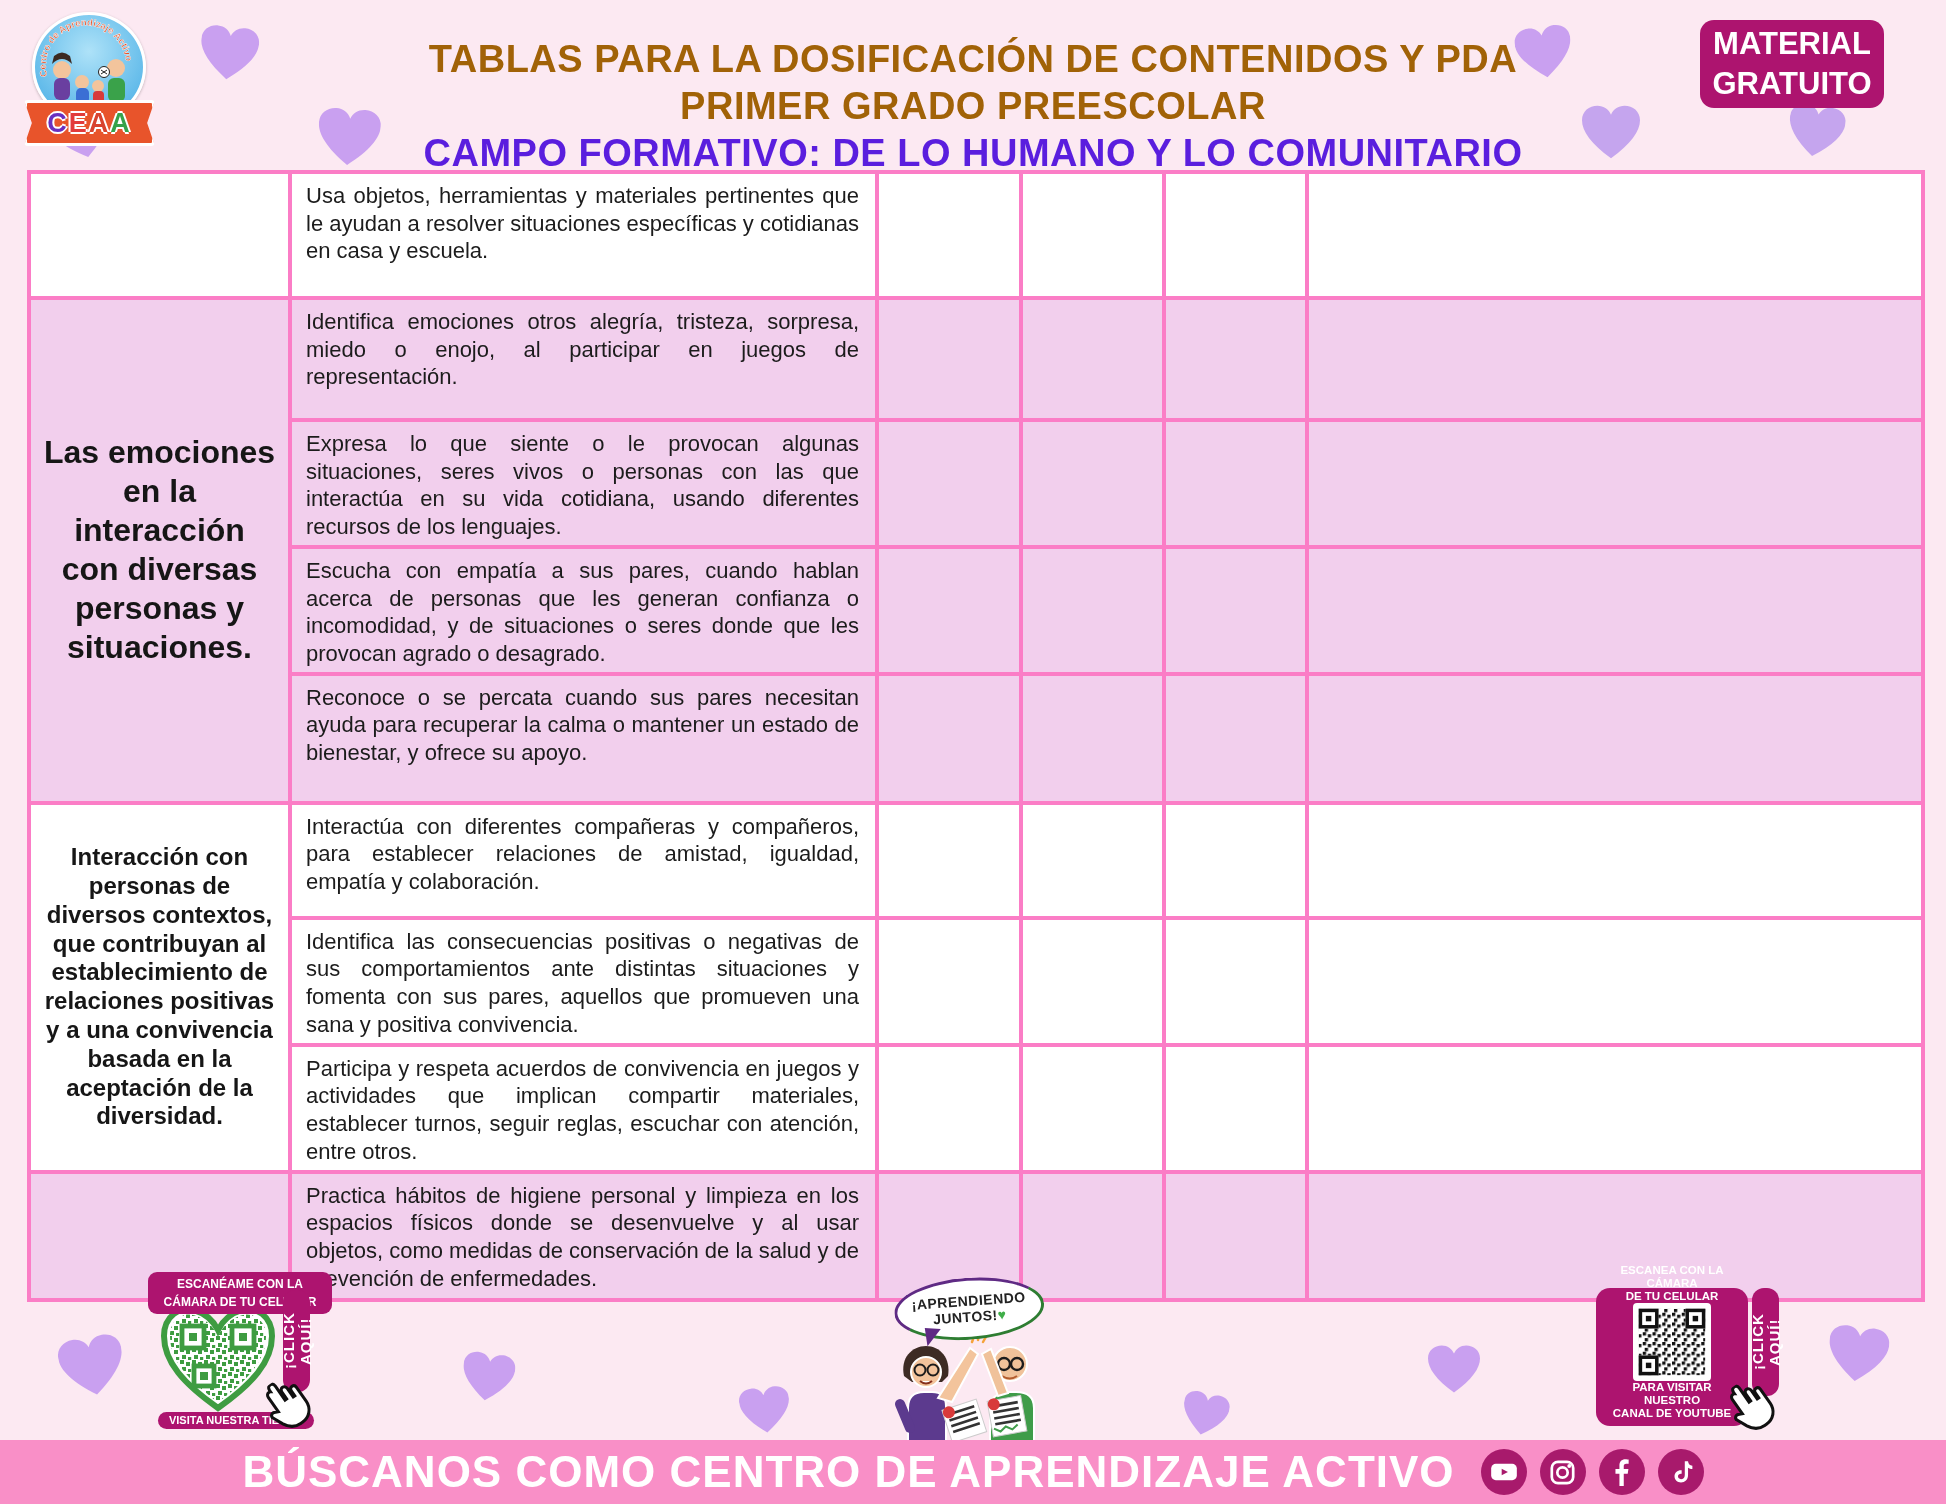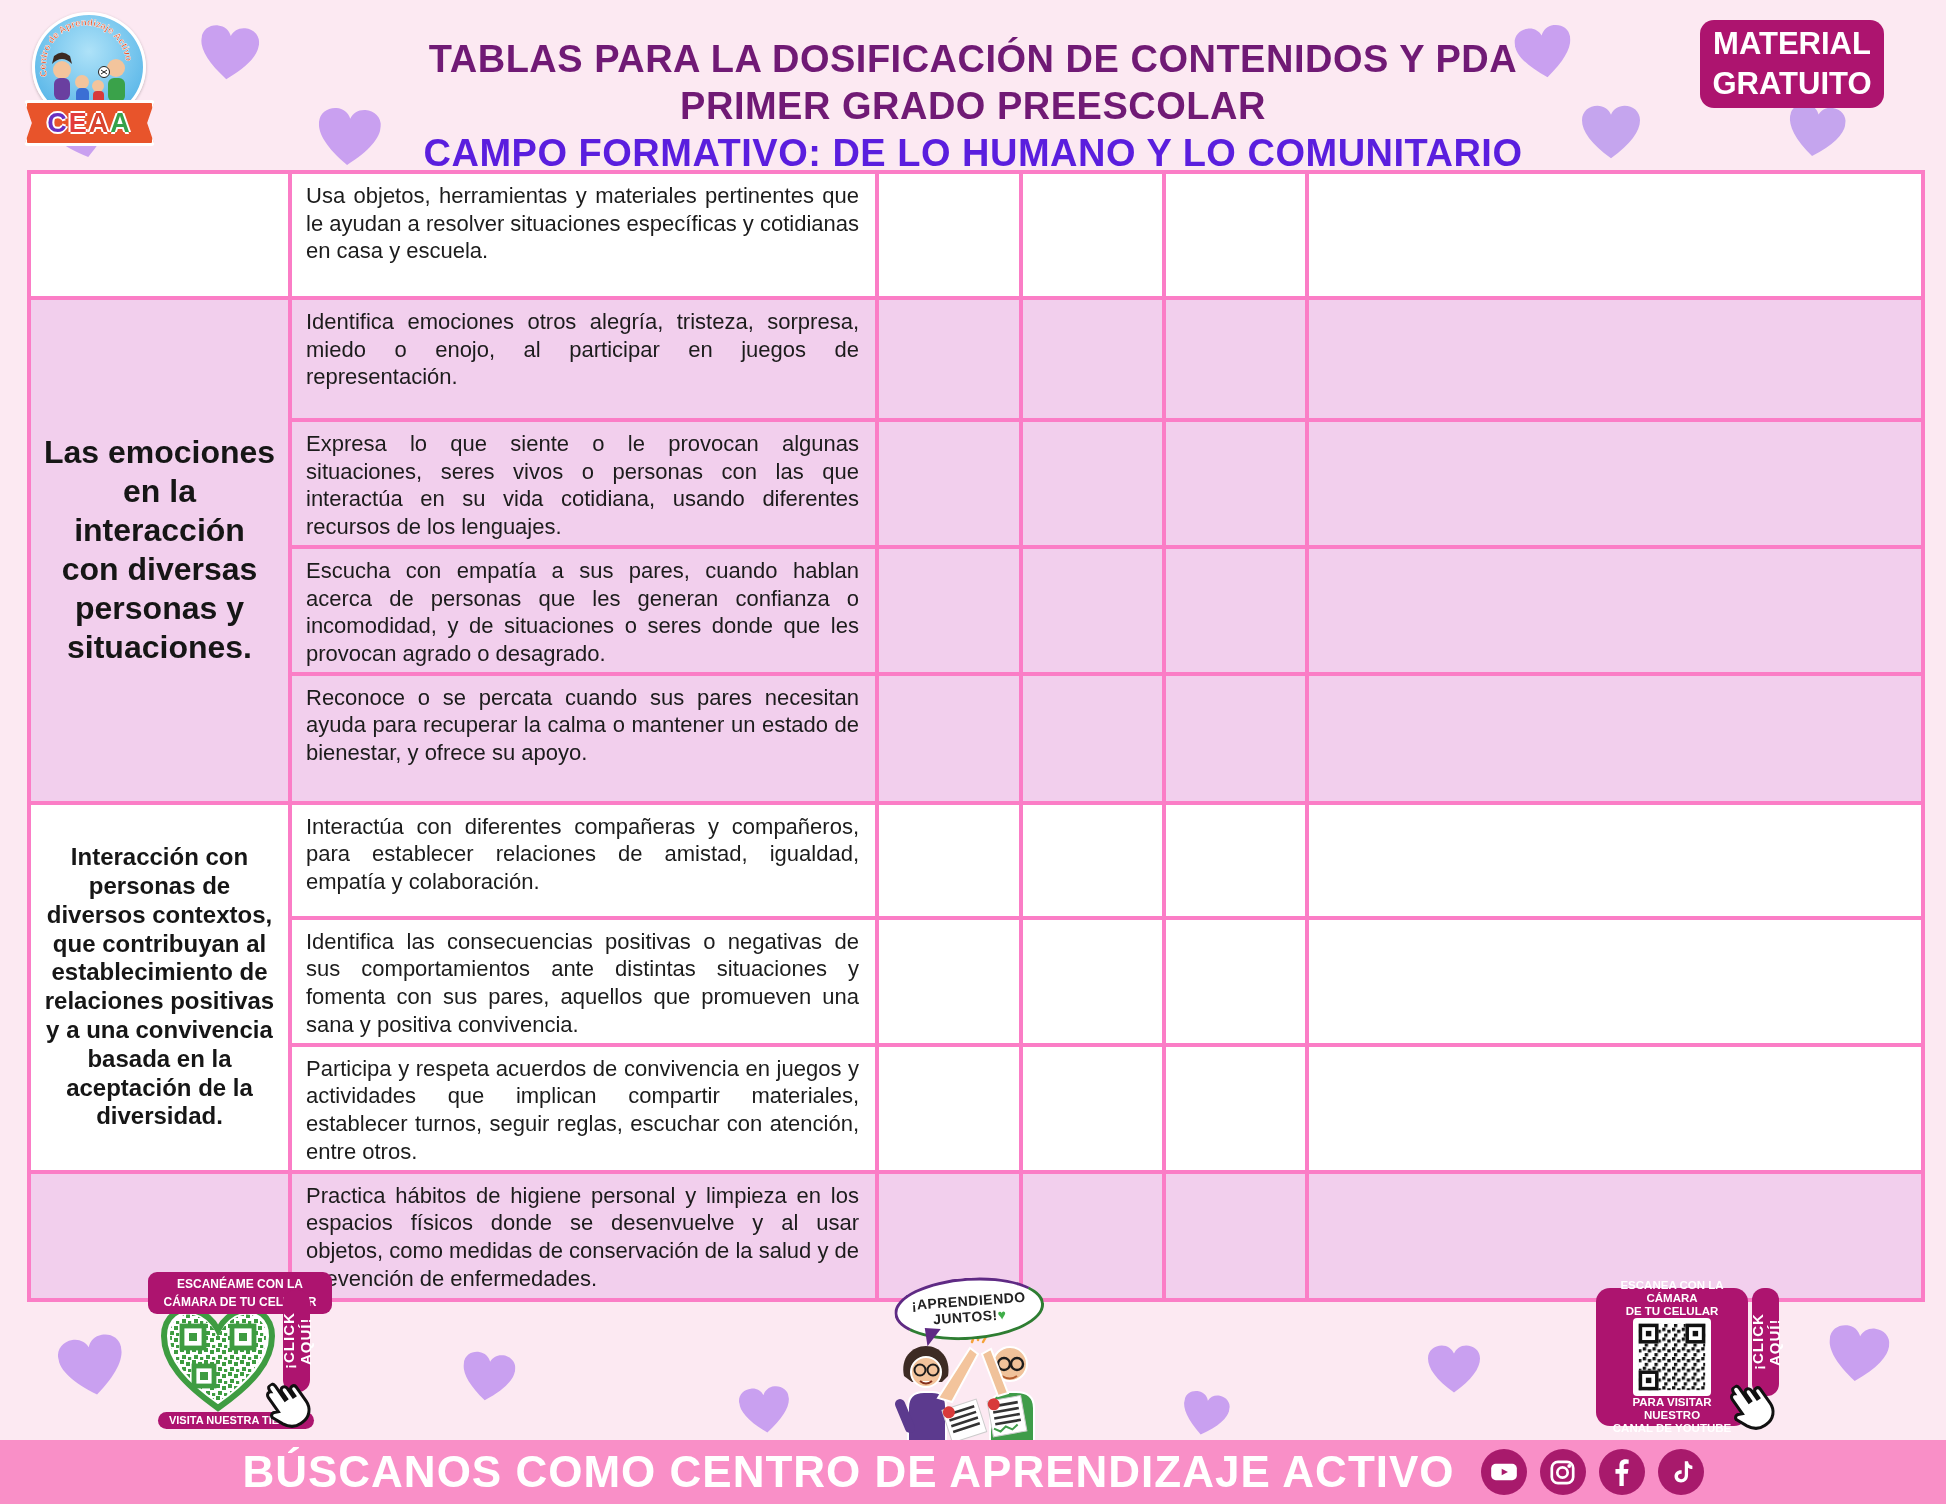--- a/index.html
+++ b/index.html
@@ -16,21 +16,21 @@
     background:radial-gradient(circle at 50% 35%,#aee2f8 0%,#62bbea 70%,#4aa9df 100%);
     border:3px solid #fff;box-shadow:0 1px 3px rgba(0,0,0,.25);}
   .logo-ribbon{position:absolute;left:0;top:90px;width:125px;height:40px;background:#e8542b;
     border:3px solid #fff;border-radius:4px;display:flex;align-items:center;justify-content:center;
     clip-path:polygon(0 0,100% 0,94% 50%,100% 100%,0 100%,6% 50%);}
   .ceaa{font-weight:bold;font-size:27px;letter-spacing:2px;line-height:1;
     text-shadow:-2px 0 #fff,2px 0 #fff,0 -2px #fff,0 2px #fff;}
   .ceaa .c1{color:#6a2fbf}.ceaa .c2{color:#e23b3b}.ceaa .c3{color:#d8432f}.ceaa .c4{color:#36a24a}
 
   .title-block{position:absolute;left:0;right:0;top:36px;text-align:center;z-index:1;}
-  .title-line{font-weight:bold;font-size:38px;line-height:47px;color:#701a75;letter-spacing:.5px;}
+  .title-line{font-weight:bold;font-size:38px;line-height:47px;color:#a16207;letter-spacing:.5px;}
   .title-campo{color:#5a1ede;}
 
   .badge{position:absolute;left:1700px;top:20px;width:184px;height:88px;background:#ad146f;
     border-radius:14px;color:#fff;font-weight:bold;font-size:31px;line-height:40px;
     display:flex;flex-direction:column;align-items:center;justify-content:center;z-index:2;}
 
   
   .dosif-table{position:absolute;left:27px;top:170px;width:1894px;height:1098px;z-index:1;
     border-collapse:collapse;table-layout:fixed;background:#fff;}
   .dosif-table td{border:4px solid #fb7dc6;vertical-align:top;overflow:hidden;}
@@ -65,21 +65,21 @@
     display:flex;flex-direction:column;align-items:center;justify-content:center;}
   .bubble-line{font-size:14px;font-weight:bold;color:#222;line-height:16px;letter-spacing:.5px;}
   .bubble-tail{position:absolute;left:28px;top:48px;width:0;height:0;
     border-left:4px solid transparent;border-right:12px solid transparent;
     border-top:18px solid #5f2a84;transform:rotate(8deg);}
   .bubble-heart{color:#3fae49;}
   .characters{position:absolute;left:886px;top:1324px;width:180px;height:118px;z-index:2;}
 
   .qr-box{position:absolute;left:1596px;top:1288px;width:152px;height:138px;background:#ad146f;
     border-radius:14px;z-index:2;display:flex;flex-direction:column;align-items:center;
-    justify-content:center;padding:6px 16px;box-sizing:border-box;}
+    justify-content:flex-end;padding:6px 16px;box-sizing:border-box;}
   .qr-box-label{color:#fff;font-weight:bold;font-size:11.5px;line-height:13px;text-align:center;}
   .qr-white{width:78px;height:78px;background:#fff;border-radius:4px;}
 
   
   .banner{position:absolute;left:0;top:1440px;width:1946px;height:64px;background:#f98fc7;z-index:5;
     display:flex;align-items:center;justify-content:center;gap:26px;}
   .banner-text{color:#fff;font-weight:bold;font-size:44px;letter-spacing:1px;}
   .social{display:flex;gap:13px;}
   .social-circle{width:46px;height:46px;border-radius:50%;background:#a81a6c;
     display:flex;align-items:center;justify-content:center;}

